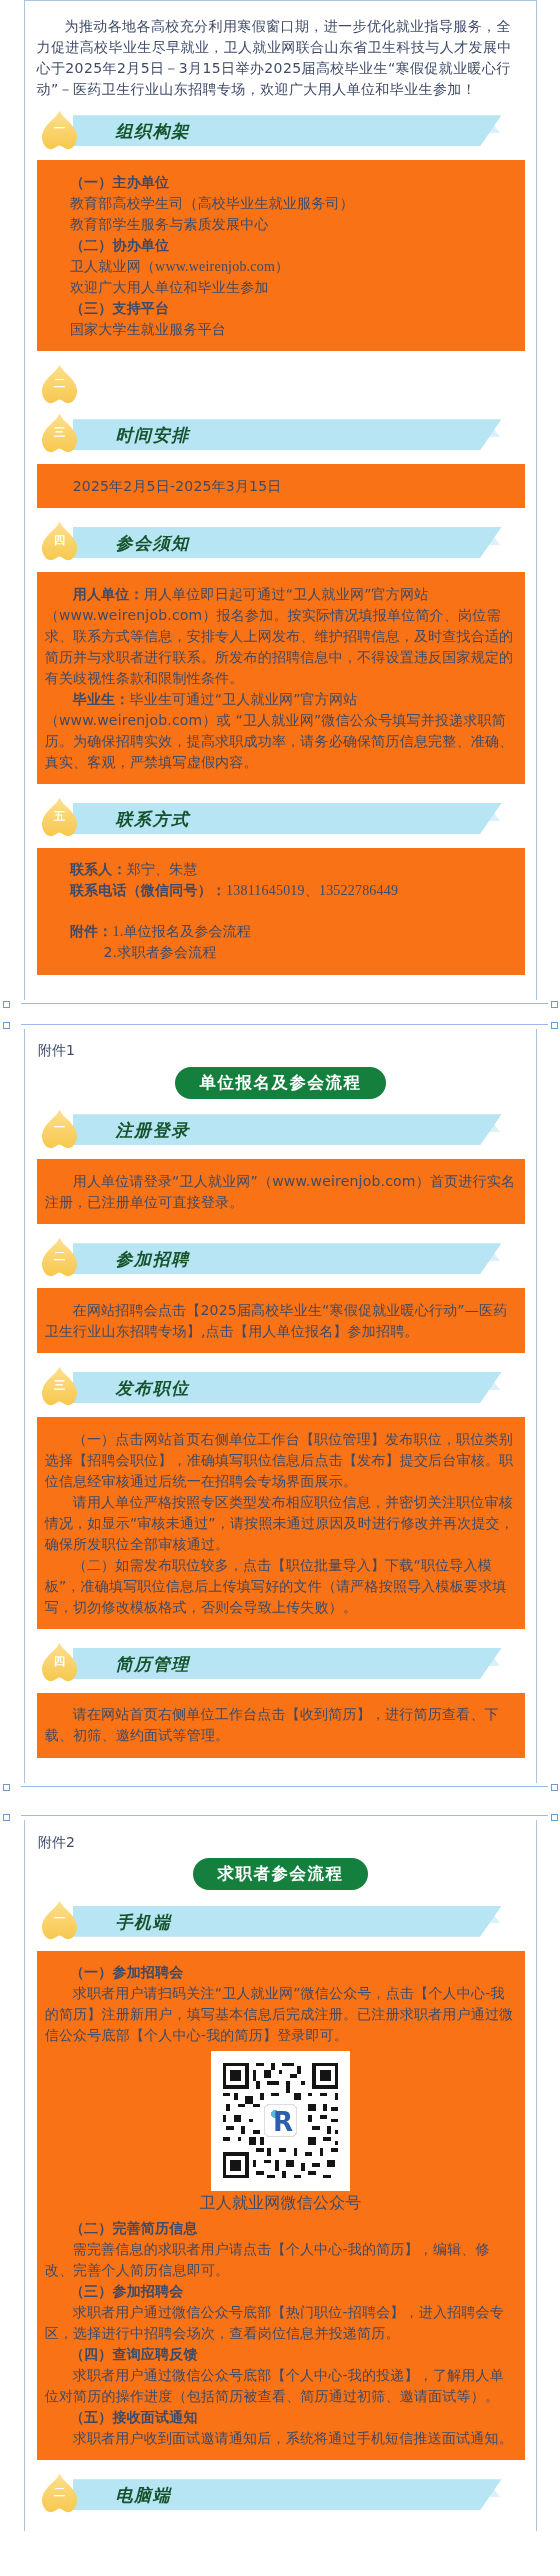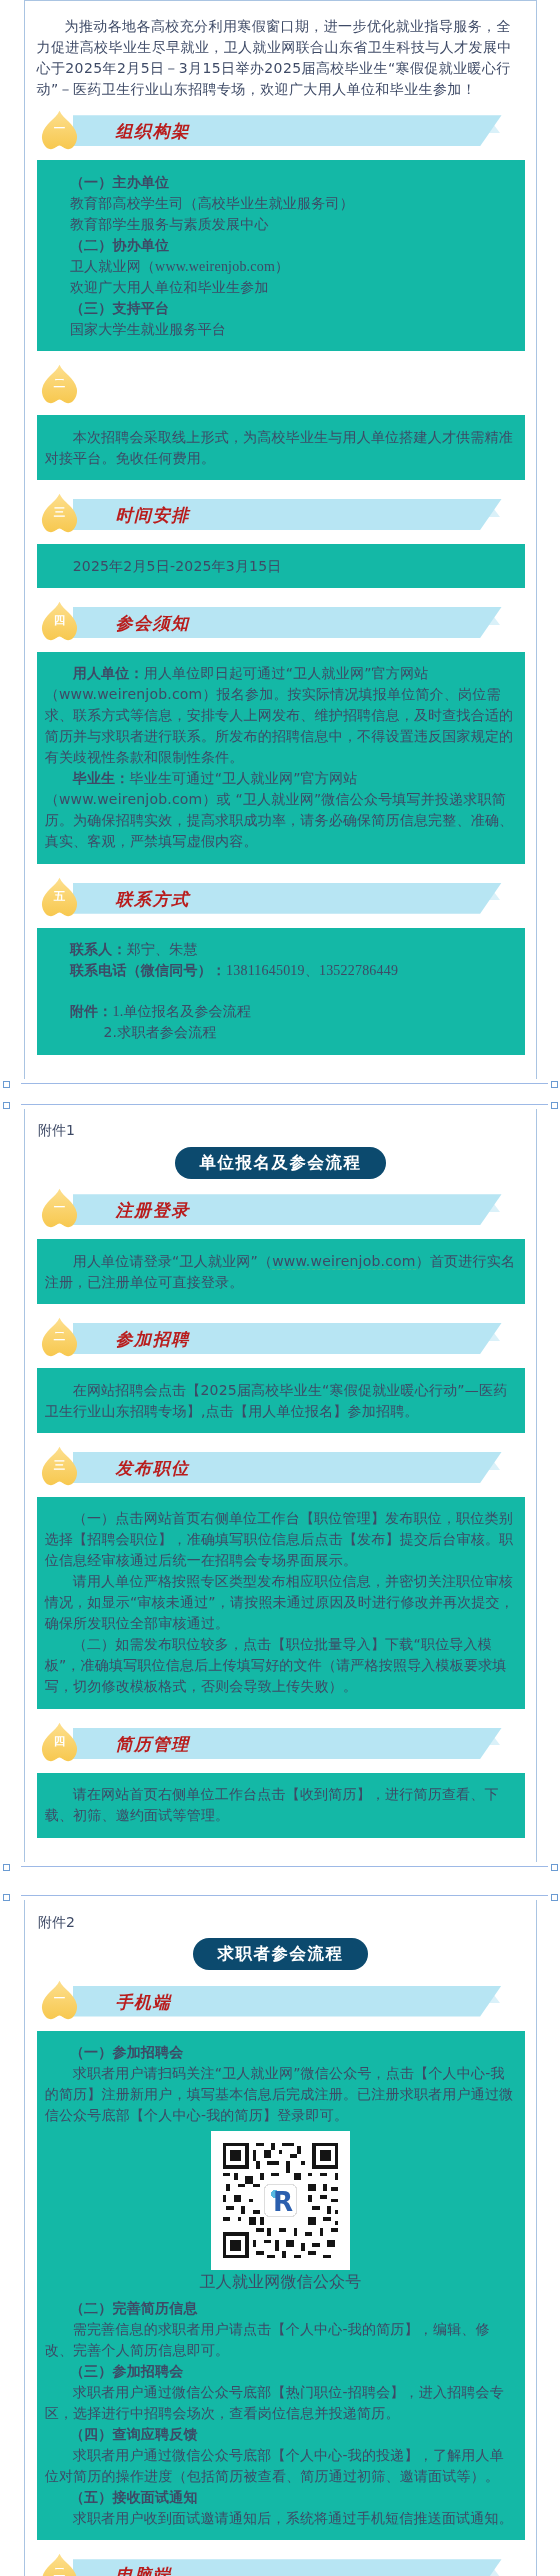--- a/index.html
+++ b/index.html
@@ -16,34 +16,34 @@
   
   .intro{font-size:14px;line-height:1.5;margin:11.5px 0 8.2px 0;text-indent:2em;letter-spacing:0.4px;}
   
   .sec-head{position:relative;margin:13px 0 10px 0;height:36px;}
   .nib{position:absolute;left:1.6px;top:-3.3px;width:43px;height:43px;z-index:2;}
   .nib svg{position:absolute;left:0;top:0;}
   .nib .nib-num{position:absolute;left:0;top:11.5px;width:43px;text-align:center;color:#fff;font-style:normal;font-size:11.5px;font-weight:bold;}
   .banner{position:absolute;left:36px;right:23px;top:2.5px;height:31px;}
   .banner .bg{position:absolute;left:0;top:0;width:100%;height:100%;background:#b7e5f3;clip-path:polygon(0 0,100% 0,calc(100% - 21.4px) 100%,0 100%);}
   .banner .tri{position:absolute;right:1.6px;top:1.6px;width:0;height:0;border-left:12.3px solid transparent;border-right:12.3px solid transparent;border-bottom:16.4px solid #daf1f9;}
-  .banner .t{position:absolute;left:43px;top:5px;color:#b91c1c;font-size:17px;font-weight:bold;font-style:italic;letter-spacing:1.6px;}
-  
-  .content{background:#14b8a6;padding:11.5px 8.2px;margin:11.5px 0 16.4px 0;font-size:14px;line-height:1.5;letter-spacing:0.2px;}
+  .banner .t{position:absolute;left:43px;top:5px;color:#14532d;font-size:17px;font-weight:bold;font-style:italic;letter-spacing:1.6px;}
+  
+  .content{background:#f97316;padding:11.5px 8.2px;margin:11.5px 0 16.4px 0;font-size:14px;line-height:1.5;letter-spacing:0.2px;}
   .content p{margin:0;}
   .content .para{text-indent:2em;}
   .content .lh{padding-left:1.8em;font-weight:bold;}
   .content .li{padding-left:1.8em;font-family:Liberation Serif, serif;}
   .content .li2{padding-left:4.2em;}
   .content .spacer{height:20px;}
   .content b.lead{font-weight:bold;text-align:center;}
   .dashed-link{color:#3e4a66;text-decoration:none;border-bottom:1.6px dashed #49b889;cursor:pointer;}
   
   .att-label{font-size:14px;margin:10px 0 6.6px 1.6px;}
-  .pill{width:fit-content;margin:5px auto 13px auto;background:#0c4a6e;color:#fff;font-size:16.4px;font-weight:bold;padding:5px 25px;border-radius:18px;letter-spacing:1.6px;}
+  .pill{width:fit-content;margin:5px auto 13px auto;background:#15803d;color:#fff;font-size:16.4px;font-weight:bold;padding:5px 25px;border-radius:18px;letter-spacing:1.6px;}
   
   .qr-wrap{text-align:center;margin:5px 0 3.3px 0;}
   .qr-box{display:inline-block;background:#fff;padding:8.2px;line-height:0;}
   .qr-caption{text-align:center;font-size:16px;margin:3.3px 0 5px 0;text-indent:0;}
 </style>
 </head>
 <body>
 
 <svg width="0" height="0" style="position:absolute">
   <defs>
@@ -82,23 +82,20 @@
     <p class="li">国家大学生就业服务平台</p>
   </div>
 
   <div class="sec-head">
     <span class="nib">
       <svg width="43" height="43" viewBox="0 0 52 52">
           <path d="M26 1 C21 12 8 16 5 30 C3.5 38 9 46 13 47 C19 49 23 43 26 43 C29 43 33 49 39 47 C43 46 48.5 38 47 30 C44 16 31 12 26 1 Z" fill="url(#gold)"></path>
         </svg>
       <i class="nib-num">二</i>
     </span>
-  </div>
-  <div class="content">
-    <p class="para">本次招聘会采取线上形式，为高校毕业生与用人单位搭建人才供需精准对接平台。免收任何费用。</p>
   </div>
 
   <div class="sec-head">
     <span class="nib">
       <svg width="43" height="43" viewBox="0 0 52 52">
           <path d="M26 1 C21 12 8 16 5 30 C3.5 38 9 46 13 47 C19 49 23 43 26 43 C29 43 33 49 39 47 C43 46 48.5 38 47 30 C44 16 31 12 26 1 Z" fill="url(#gold)"></path>
         </svg>
       <i class="nib-num">三</i>
     </span>
     <span class="banner">

